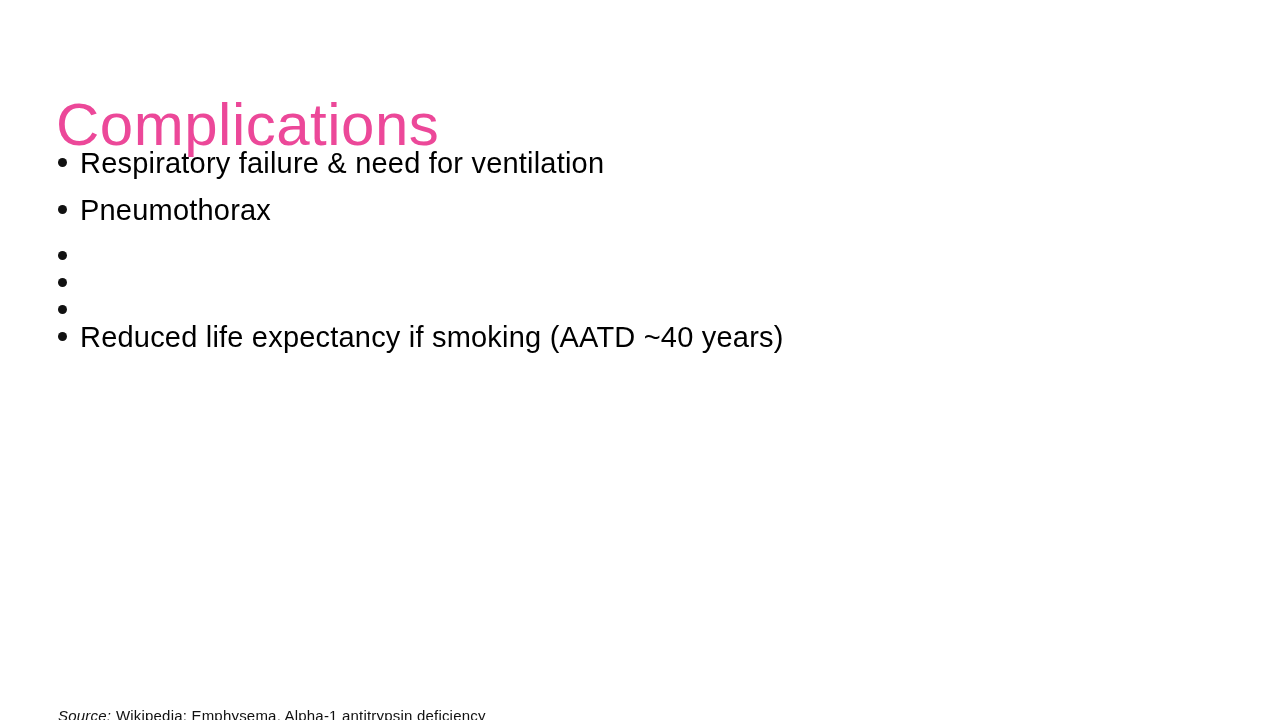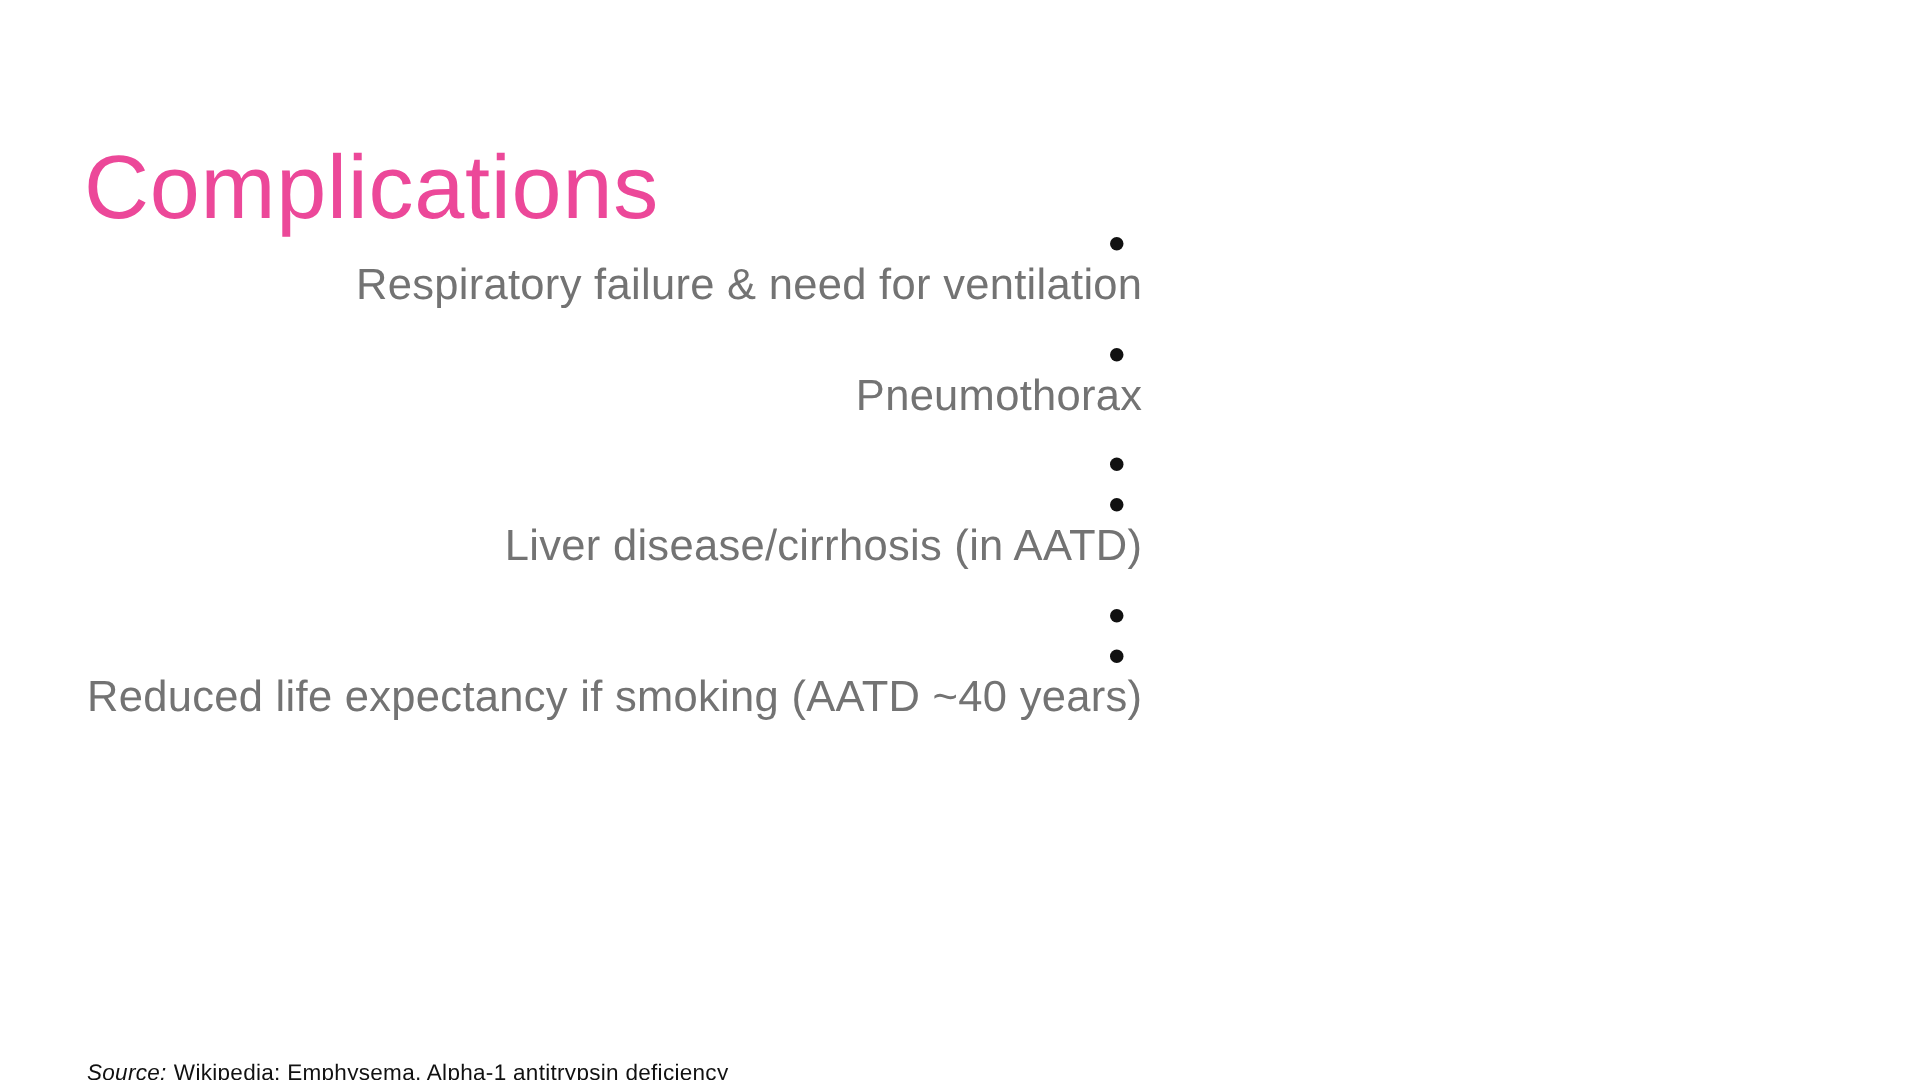--- a/index.html
+++ b/index.html
@@ -33,27 +33,26 @@
   .bullet-list {
     position: absolute;
     left: 58px;
     top: 140px;
     margin: 0;
     padding: 0;
     list-style: none;
   }
   .bullet-item {
     display: flex;
-    align-items: flex-end;
+    align-items: flex-start;
     font-size: 29px;
     line-height: 46.5px;
     letter-spacing: 0.2px;
-    color: #737373;
+    color: #000000;
     white-space: nowrap;
-    flex-direction: column;
   }
   .bullet-dot {
     flex: 0 0 auto;
     width: 9px;
     height: 9px;
     border-radius: 50%;
     background: #111111;
     margin-top: 18px;
     margin-right: 13px;
   }
@@ -86,21 +85,20 @@
     </li>
     <li class="bullet-item">
       <span class="bullet-dot"></span>
       <span>Pneumothorax</span>
     </li>
     <li class="bullet-item">
       <span class="bullet-dot"></span>
     </li>
     <li class="bullet-item">
       <span class="bullet-dot"></span>
-      <span>Liver disease/cirrhosis (in AATD)</span>
     </li>
     <li class="bullet-item">
       <span class="bullet-dot"></span>
     </li>
     <li class="bullet-item">
       <span class="bullet-dot"></span>
       <span>Reduced life expectancy if smoking (AATD ~40 years)</span>
     </li>
   </ul>
 

